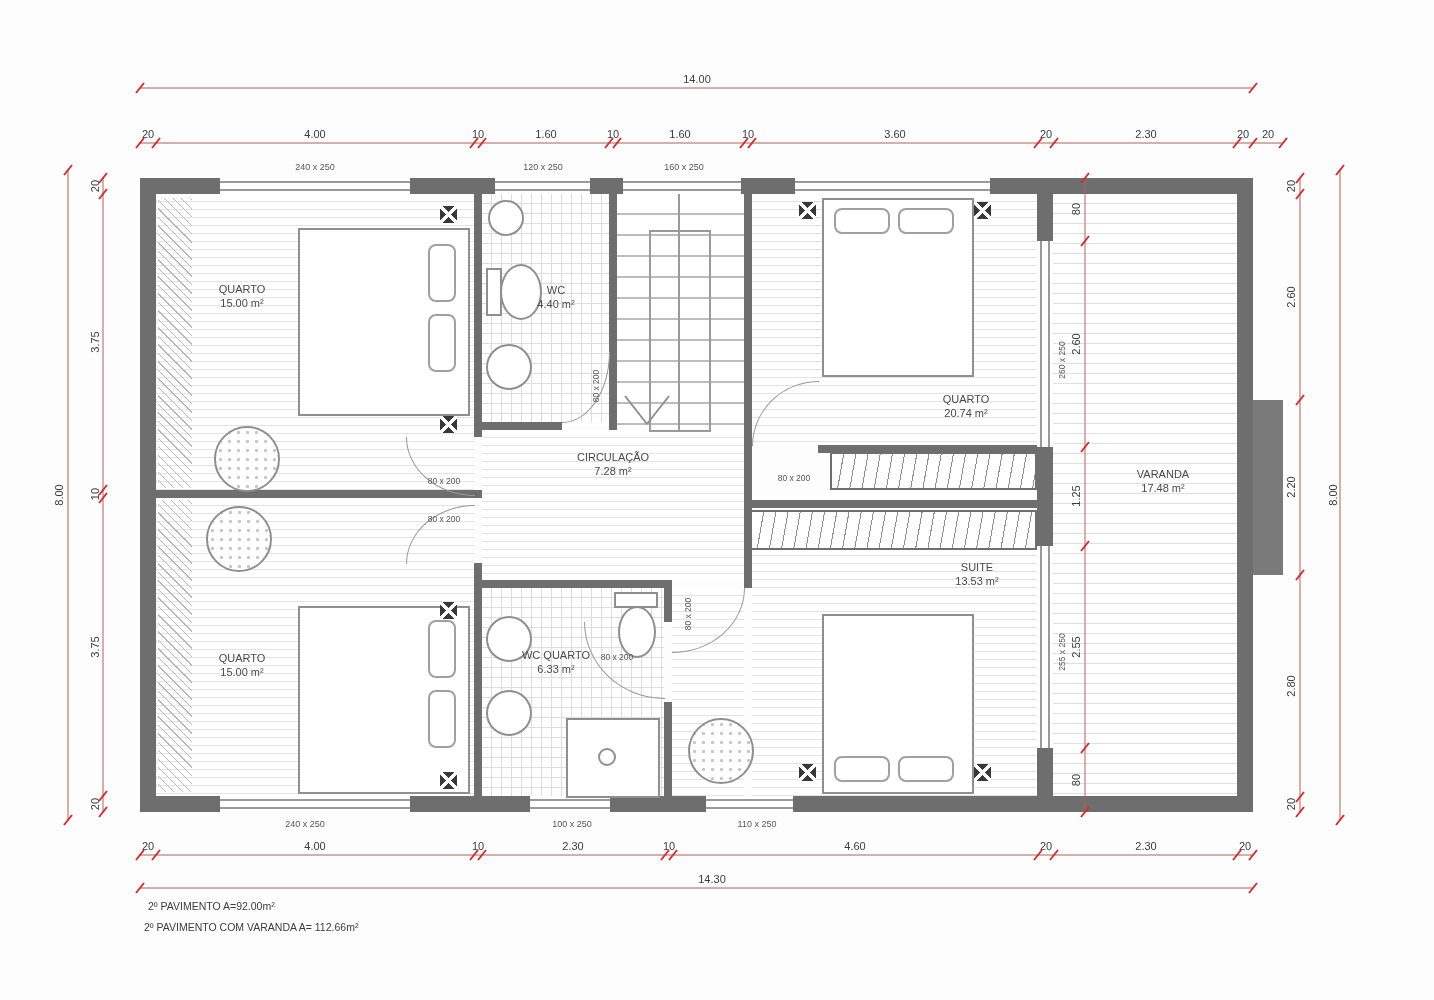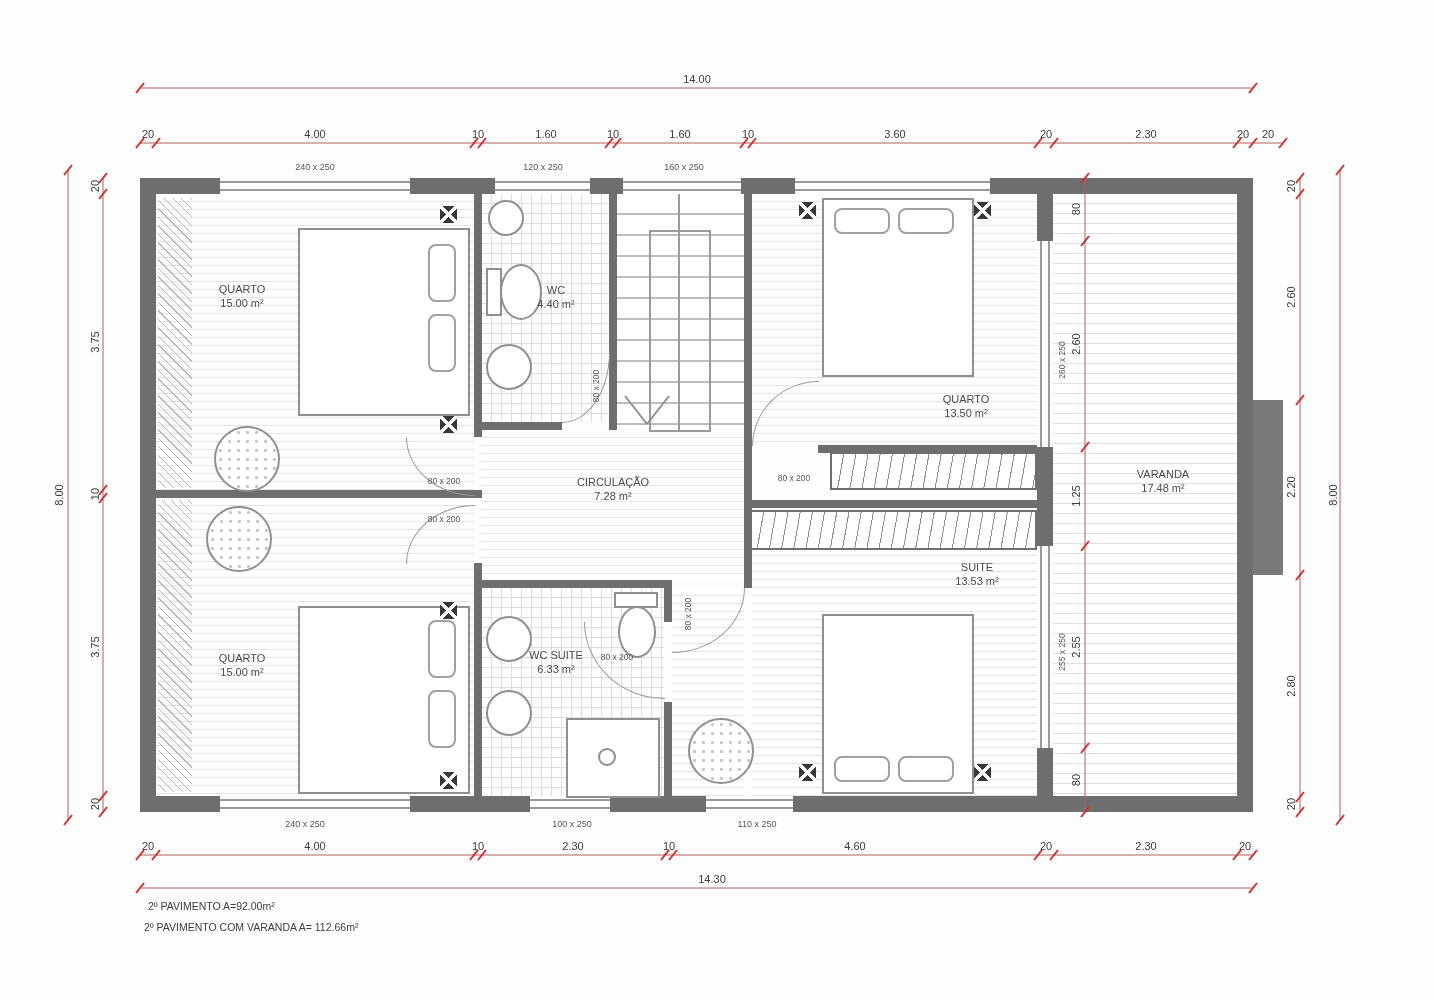--- a/index.html
+++ b/index.html
@@ -278,36 +278,36 @@
   <div class="room" style="left:242px;top:296px">
     <span>QUARTO</span><br>
     <span>15.00 m²</span>
   </div>
   <div class="room" style="left:556px;top:297px">
     <span>WC</span><br>
     <span>4.40 m²</span>
   </div>
   <div class="room" style="left:966px;top:406px">
     <span>QUARTO</span><br>
-    <span>13.50 m²</span>
-  </div>
-  <div class="room" style="left:613px;top:489px">
+    <span>20.74 m²</span>
+  </div>
+  <div class="room" style="left:613px;top:464px">
     <span>CIRCULAÇÃO</span><br>
     <span>7.28 m²</span>
   </div>
   <div class="room" style="left:1163px;top:481px">
     <span>VARANDA</span><br>
     <span>17.48 m²</span>
   </div>
   <div class="room" style="left:977px;top:574px">
     <span>SUITE</span><br>
     <span>13.53 m²</span>
   </div>
   <div class="room" style="left:556px;top:662px">
-    <span>WC SUITE</span><br>
+    <span>WC QUARTO</span><br>
     <span>6.33 m²</span>
   </div>
   <div class="room" style="left:242px;top:665px">
     <span>QUARTO</span><br>
     <span>15.00 m²</span>
   </div>
 
   <div class="note" style="left:148px;top:900px">2º PAVIMENTO A=92.00m²</div>
   <div class="note" style="left:144px;top:921px">2º PAVIMENTO COM VARANDA A= 112.66m²</div>
 

